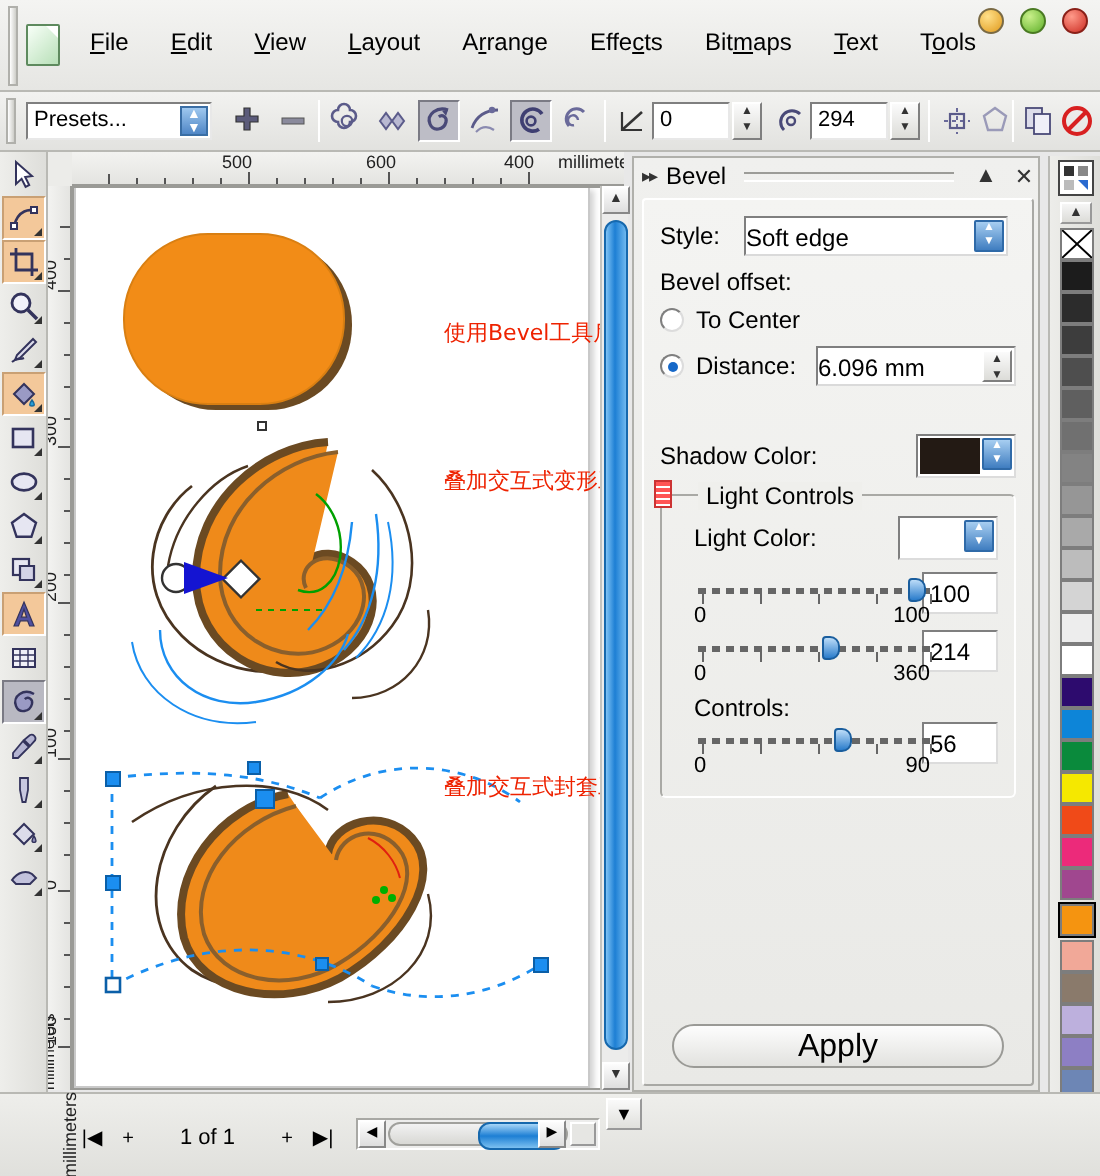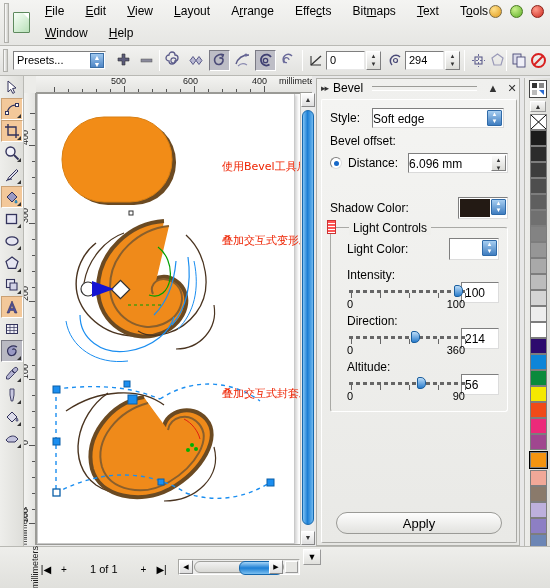--- a/index.html
+++ b/index.html
@@ -32,21 +32,21 @@
     background: linear-gradient(135deg,#f8fff8,#b8e0b8);
     border: 1px solid #5e8a5e;
     border-radius: 1px;
   }
   .doc-icon:after {
     content: ""; position: absolute; right: 0; top: 0;
     border-width: 0 6px 6px 0; border-style: solid;
     border-color: transparent #ffffff transparent transparent;
   }
   .menu-row { position: absolute; left: 36px; }
-  .menu-row.r1 { top: 2px; }
+  .menu-row.r1 { top: 12px; }
   .menu-row.r2 { top: 24px; }
   .menu-item {
     display: inline-block;
     padding: 2px 9px;
     font-size: 12px;
     color: #000;
     cursor: default;
     white-space: nowrap;
   }
   .menu-item .u { text-decoration: underline; }
@@ -303,21 +303,21 @@
     position: absolute; right: 0; width: 38px; height: 21px;
     background: #fff;
     border: 1px solid; border-color:#7f7f7f #dcdcdc #dcdcdc #7f7f7f;
     font-size: 12px; padding: 3px 0 0 3px;
   }
   .apply-btn {
     position: absolute; left: 14px; bottom: 8px; width: 166px; height: 22px;
     background: linear-gradient(#fdfdfd,#e2e2df);
     border: 1px solid #9a9a96;
     border-radius: 11px;
-    font-size: 13px; text-align: center; line-height: 21px;
+    font-size: 16px; text-align: center; line-height: 21px;
     color: #000;
   }
 
   
   .palette {
     position: absolute; left: 524px; top: 78px; width: 26px; height: 492px;
     background: linear-gradient(90deg,#ededea,#dededa);
     border-left: 1px solid #b9b9b4;
   }
   .pal-top {
@@ -407,24 +407,20 @@
       <span class="menu-item"><span class="u">E</span>dit</span>
       <span class="menu-item"><span class="u">V</span>iew</span>
       <span class="menu-item"><span class="u">L</span>ayout</span>
       <span class="menu-item">A<span class="u">r</span>range</span>
       <span class="menu-item">Effe<span class="u">c</span>ts</span>
       <span class="menu-item">Bit<span class="u">m</span>aps</span>
       <span class="menu-item"><span class="u">T</span>ext</span>
       <span class="menu-item">T<span class="u">o</span>ols</span>
     </div>
 
-    <div class="menu-row r2">
-      <span class="menu-item"><span class="u">W</span>indow</span>
-      <span class="menu-item"><span class="u">H</span>elp</span>
-    </div>
 
     <div class="winbtns">
       <span class="winbtn min"></span>
       <span class="winbtn max"></span>
       <span class="winbtn cls"></span>
     </div>
   </div>
 
   <div class="toolbar">
     <div class="tb-grip"></div>
@@ -816,20 +812,24 @@
           <span>Soft edge</span>
           <span class="combo-arrow">
               <i>▲</i>
               <i>▼</i>
             </span>
         </div>
       </div>
 
       <div class="lbl" style="margin:6px 0 5px">Bevel offset:</div>
 
+      <div class="row">
+        <span class="radio"></span>
+        <span class="lbl">To Center</span>
+      </div>
 
       <div class="row">
         <span class="radio on"></span>
         <span class="lbl" style="width:60px">Distance:</span>
         <div class="combo" style="width:100px">
           <span>6.096 mm</span>
           <span class="numspin" style="position:absolute;right:1px;top:1px;width:15px;height:16px">
               <i>▲</i>
               <i>▼</i>
             </span>
@@ -855,21 +855,20 @@
           <span class="lbl" style="flex:1;padding-left:8px">Light Color:</span>
           <div class="swatch" style="width:50px">
             <span class="fill" style="background:#ffffff"></span>
             <span class="combo-arrow">
                 <i>▲</i>
                 <i>▼</i>
               </span>
           </div>
         </div>
 
-        <div class="lbl" style="padding-left:8px">Intensity:</div>
         <div class="slider-wrap" style="padding-left:8px">
           <div class="valbox" style="top:-2px">
             <span>100</span>
           </div>
           <div style="position:relative;width:118px">
             <div class="slider-rail">
               <div class="slider-track"></div>
               <div class="slider-thumb" style="left:107px"></div>
             </div>
             <div class="slider-ticks">
@@ -879,21 +878,20 @@
                 <span style="left:89px"></span>
                 <span style="left:116px"></span>
             </div>
             <div class="slider-minmax">
               <span class="mn">0</span>
               <span class="mx" style="right:0">100</span>
             </div>
           </div>
         </div>
 
-        <div class="lbl" style="padding-left:8px;margin-top:3px">Direction:</div>
         <div class="slider-wrap" style="padding-left:8px">
           <div class="valbox" style="top:-2px">
             <span>214</span>
           </div>
           <div style="position:relative;width:118px">
             <div class="slider-rail">
               <div class="slider-track"></div>
               <div class="slider-thumb" style="left:64px"></div>
             </div>
             <div class="slider-ticks">
@@ -903,21 +901,21 @@
                 <span style="left:89px"></span>
                 <span style="left:116px"></span>
             </div>
             <div class="slider-minmax">
               <span class="mn">0</span>
               <span class="mx" style="right:0">360</span>
             </div>
           </div>
         </div>
 
-        <div class="lbl" style="padding-left:8px;margin-top:3px">Altitude:</div>
+        <div class="lbl" style="padding-left:8px;margin-top:3px">Controls:</div>
         <div class="slider-wrap" style="padding-left:8px">
           <div class="valbox" style="top:-2px">
             <span>56</span>
           </div>
           <div style="position:relative;width:118px">
             <div class="slider-rail">
               <div class="slider-track"></div>
               <div class="slider-thumb" style="left:70px"></div>
             </div>
             <div class="slider-ticks">

